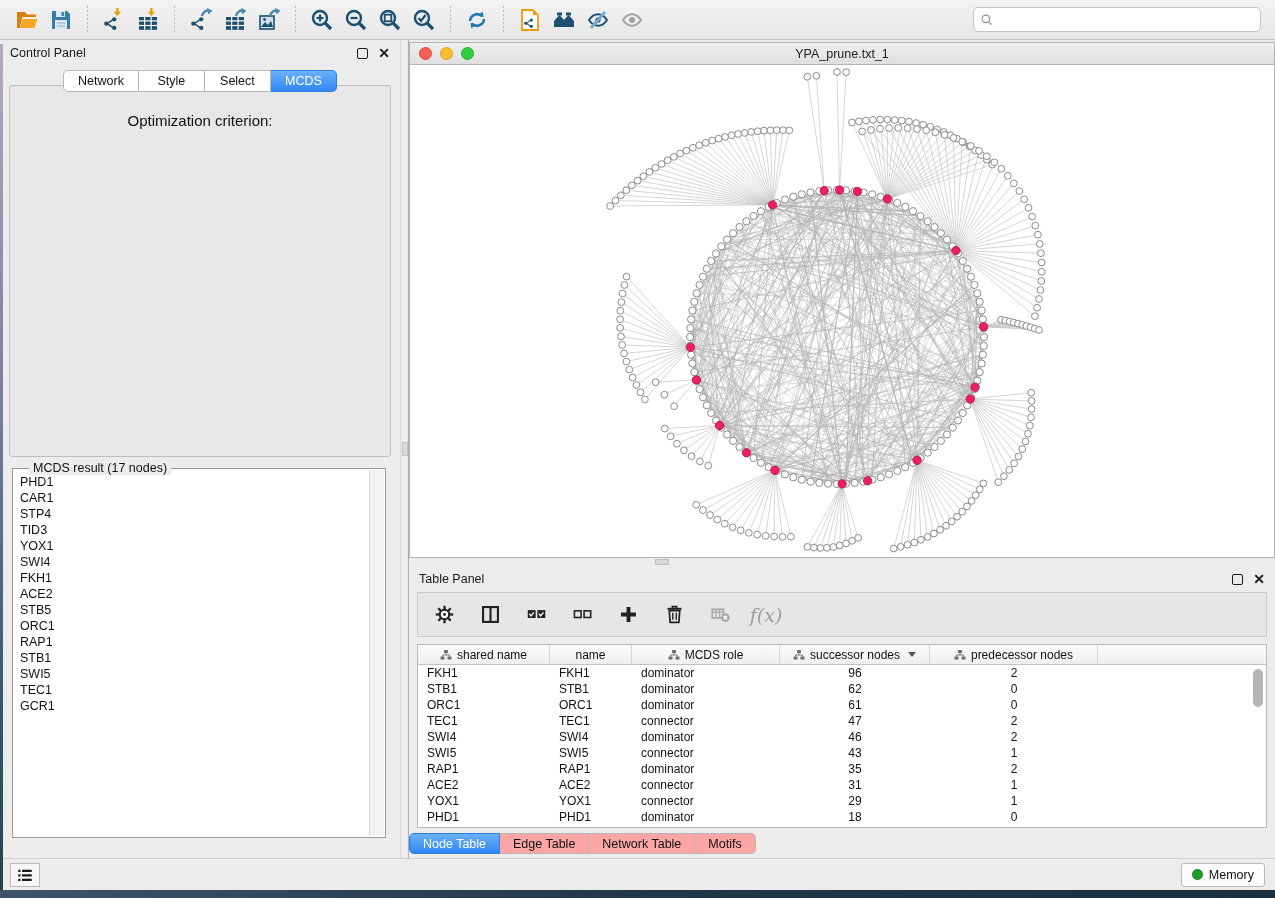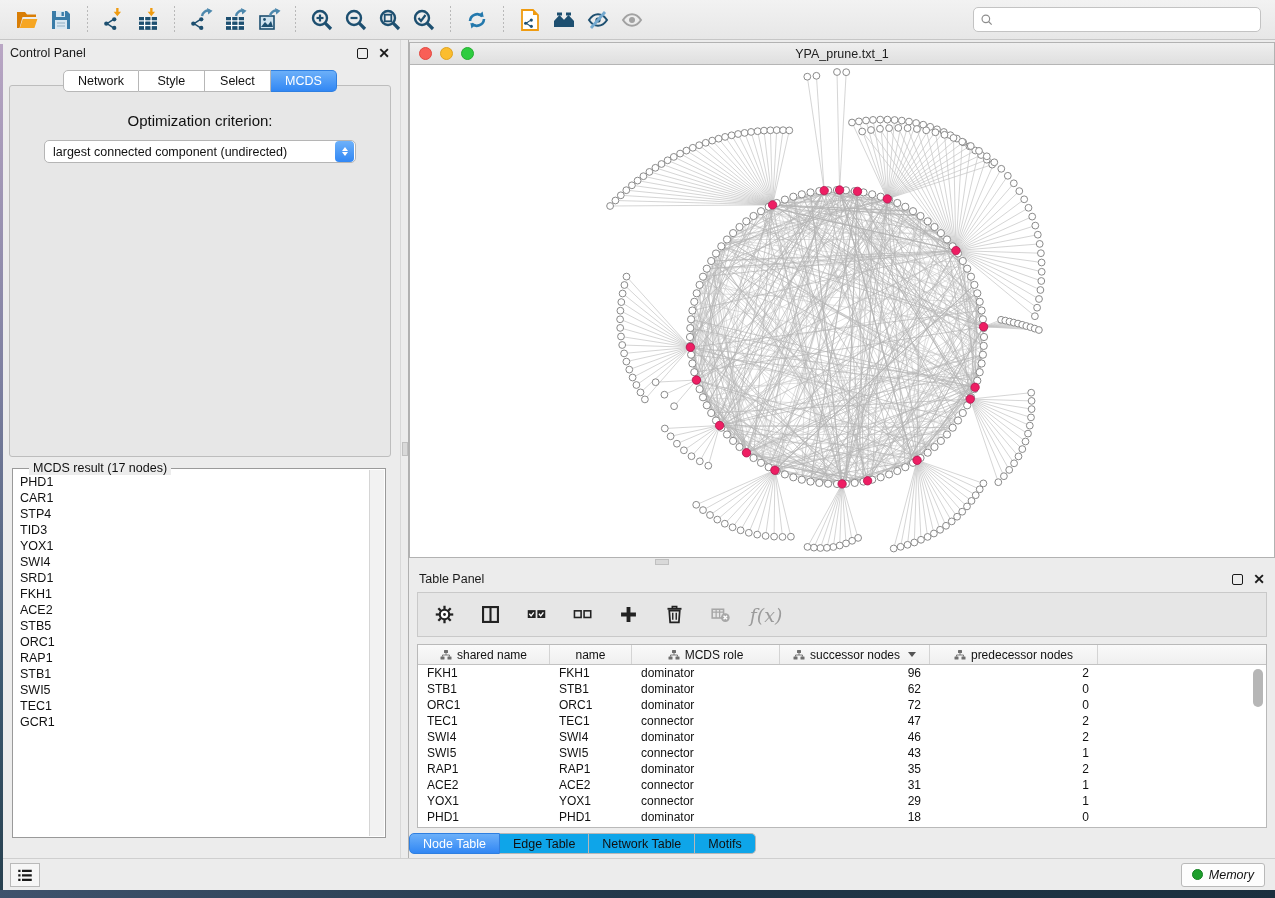--- a/index.html
+++ b/index.html
@@ -103,39 +103,39 @@
 
   #tp-table { margin:7px 8px 0; background:#fff; border:1px solid #b9b9b9; flex:1; position:relative; overflow:hidden; }
   #thead { display:flex; height:20px; background:linear-gradient(#fafafa,#efefef); border-bottom:1px solid #c2c2c2; }
   .th { display:flex; align-items:center; justify-content:center; gap:5px; font-size:12px; color:#111;
     border-right:1px solid #d4d4d4; cursor:pointer; overflow:hidden; white-space:nowrap; }
   .th svg.tree { width:12px; height:12px; flex:0 0 auto; }
   .sort-chev { width:0; height:0; border-left:4px solid transparent; border-right:4px solid transparent;
     border-top:5px solid #555; margin-left:3px; }
   .tr { display:flex; height:16px; line-height:16px; cursor:default; }
   .td { font-size:12px; color:#111; padding:0 9px; white-space:nowrap; overflow:hidden; }
-  .td.num { text-align:right; }
+  .td.num { text-align:center; }
   #tbody-scroll { position:absolute; right:1px; top:22px; bottom:2px; width:14px; }
   #tbody-scroll .thumb { position:absolute; top:2px; left:2px; width:10px; height:38px;
     background:#b6b6b6; border-radius:5px; cursor:pointer; }
 
   #tp-tabs { height:30px; display:flex; align-items:center; }
-  .tp-tab { height:21px; line-height:20px; padding:0 13px; background:#0ea5e9; border:1px solid #b7b7b7;
+  .tp-tab { height:21px; line-height:20px; padding:0 13px; background:#fca5a5; border:1px solid #b7b7b7;
     border-left:none; font-size:12.5px; color:#111; cursor:pointer; }
   .tp-tab:first-child { border-left:1px solid #b7b7b7; border-radius:5px 0 0 5px; }
   .tp-tab:last-child { border-radius:0 5px 5px 0; }
   .tp-tab.active { background:linear-gradient(#6cb0f9,#3187f4); border-color:#2f7fe0; color:#fff; }
 
   
   #statusbar { position:absolute; left:0; right:0; bottom:0; height:32px; background:#ececec;
     border-top:1px solid #cfcfcf; display:flex; align-items:center; padding:0 10px; }
   #list-btn { width:30px; height:24px; background:#f6f6f6; border:1px solid #b9b9b9;
     display:flex; align-items:center; justify-content:center; cursor:pointer; }
   #memory-btn { margin-left:auto; height:24px; padding:0 10px; background:#fdfdfd; border:1px solid #b9b9b9;
-    border-radius:3px; display:flex; align-items:center; gap:6px; font-size:12.5px; color:#111; cursor:pointer;font-style:italic; }
+    border-radius:3px; display:flex; align-items:center; gap:6px; font-size:12.5px; color:#111; cursor:pointer; }
   #memory-dot { width:11px; height:11px; border-radius:50%; background:#1d9e2c; border:1px solid #158022; }
 </style>
 </head>
 <body>
 
 <div id="app">
 
   <div id="toolbar">
 
     <button class="tb-btn">
@@ -323,38 +323,30 @@
         </span>
       </div>
       <div id="cp-tabs">
           <div class="cp-tab">Network</div>
           <div class="cp-tab">Style</div>
           <div class="cp-tab">Select</div>
           <div class="cp-tab active">MCDS</div>
         </div>
       <div id="cp-frame">
         <div id="opt-label">Optimization criterion:</div>
-        <div id="dropdown">
-          <span class="dd-value">largest connected component (undirected)</span>
-          <span class="dd-stepper">
-            <span class="chev up"></span>
-              <span class="chev down"></span>
-          </span>
-        </div>
       </div>
       <div id="result-box">
         <span id="result-legend">MCDS result (17 nodes)</span>
         <div id="result-list">
             <div class="result-item">PHD1</div>
             <div class="result-item">CAR1</div>
             <div class="result-item">STP4</div>
             <div class="result-item">TID3</div>
             <div class="result-item">YOX1</div>
             <div class="result-item">SWI4</div>
-            <div class="result-item">SRD1</div>
             <div class="result-item">FKH1</div>
             <div class="result-item">ACE2</div>
             <div class="result-item">STB5</div>
             <div class="result-item">ORC1</div>
             <div class="result-item">RAP1</div>
             <div class="result-item">STB1</div>
             <div class="result-item">SWI5</div>
             <div class="result-item">TEC1</div>
             <div class="result-item">GCR1</div>
           </div>
@@ -1499,21 +1491,21 @@
                 <div class="td" style="width: 132px;">STB1</div>
                 <div class="td" style="width: 82px;">STB1</div>
                 <div class="td" style="width: 148px;">dominator</div>
                 <div class="td num" style="width: 150px;">62</div>
                 <div class="td num" style="width: 168px;">0</div>
               </div>
               <div class="tr">
                 <div class="td" style="width: 132px;">ORC1</div>
                 <div class="td" style="width: 82px;">ORC1</div>
                 <div class="td" style="width: 148px;">dominator</div>
-                <div class="td num" style="width: 150px;">72</div>
+                <div class="td num" style="width: 150px;">61</div>
                 <div class="td num" style="width: 168px;">0</div>
               </div>
               <div class="tr">
                 <div class="td" style="width: 132px;">TEC1</div>
                 <div class="td" style="width: 82px;">TEC1</div>
                 <div class="td" style="width: 148px;">connector</div>
                 <div class="td num" style="width: 150px;">47</div>
                 <div class="td num" style="width: 168px;">2</div>
               </div>
               <div class="tr">

